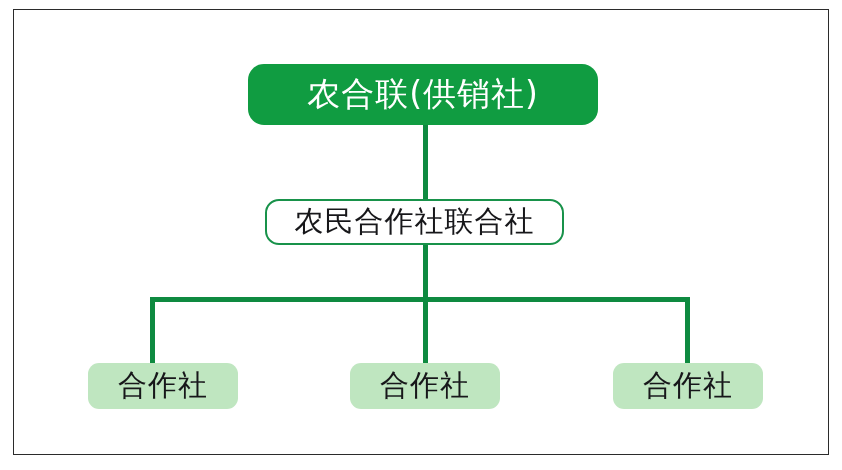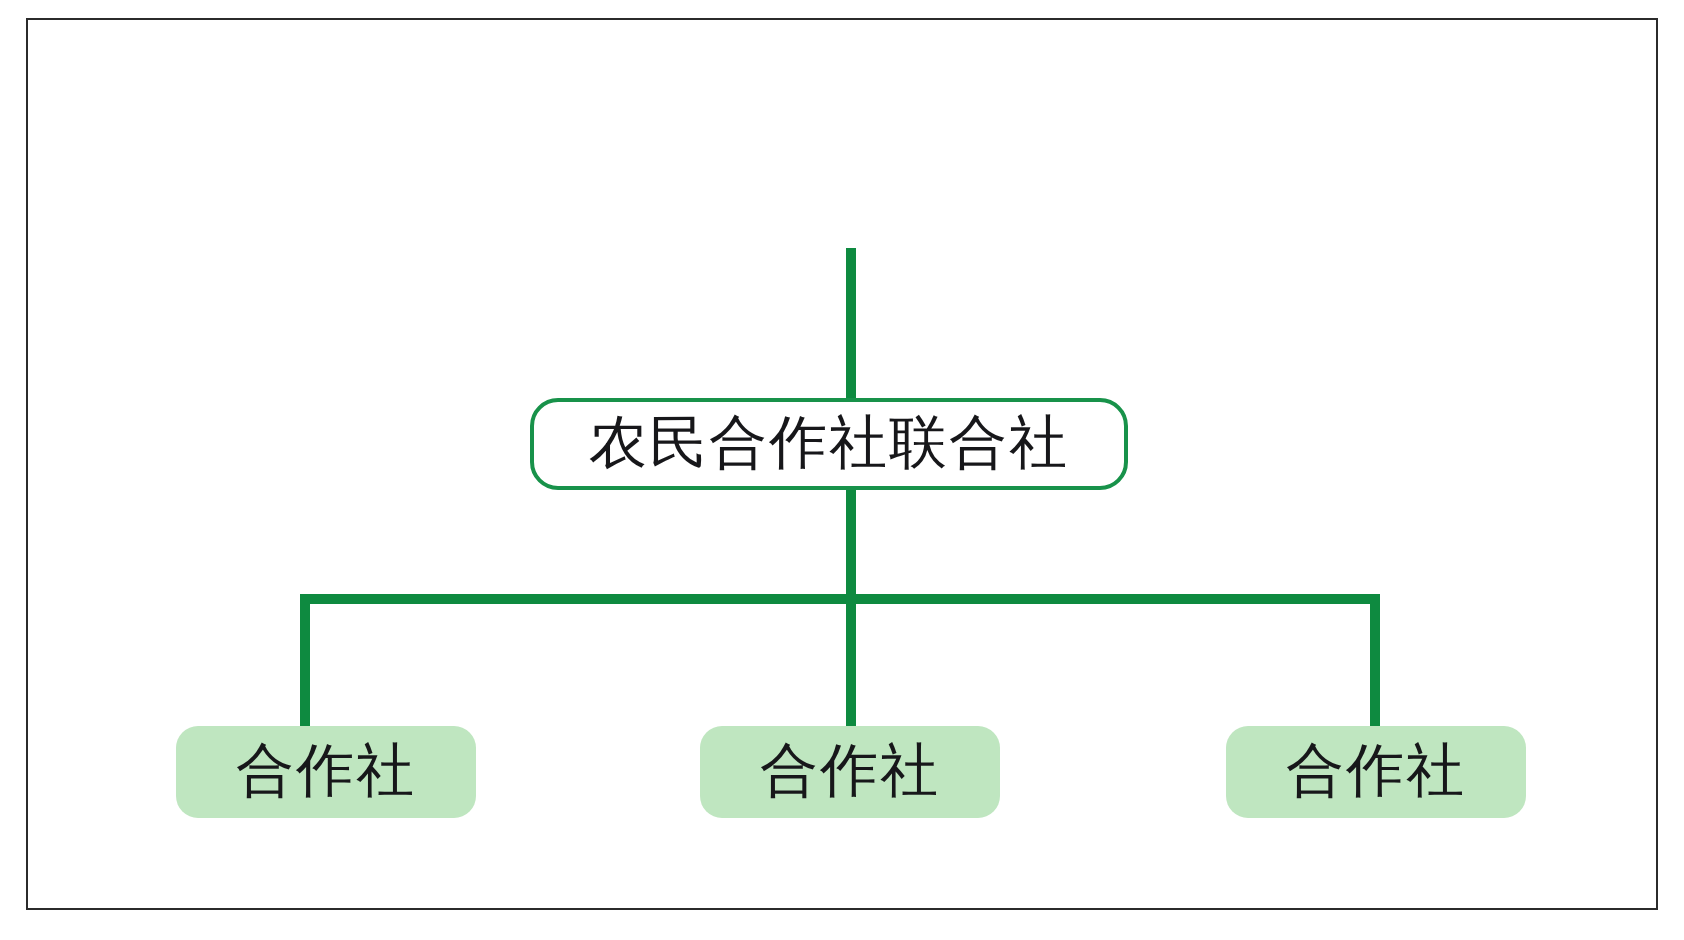--- a/index.html
+++ b/index.html
@@ -134,20 +134,23 @@
 
   <div class="canvas">
 
     <div class="line trunk-top"></div>
     <div class="line trunk-mid"></div>
     <div class="line bus"></div>
     <div class="line drop-left"></div>
     <div class="line drop-center"></div>
     <div class="line drop-right"></div>
 
+    <div class="node node-root">
+      <span>农合联(供销社)</span>
+    </div>
 
     <div class="node node-union">
       <span>农民合作社联合社</span>
     </div>
 
     <div class="node node-leaf leaf-1">
       <span>合作社</span>
     </div>
 
     <div class="node node-leaf leaf-2">

